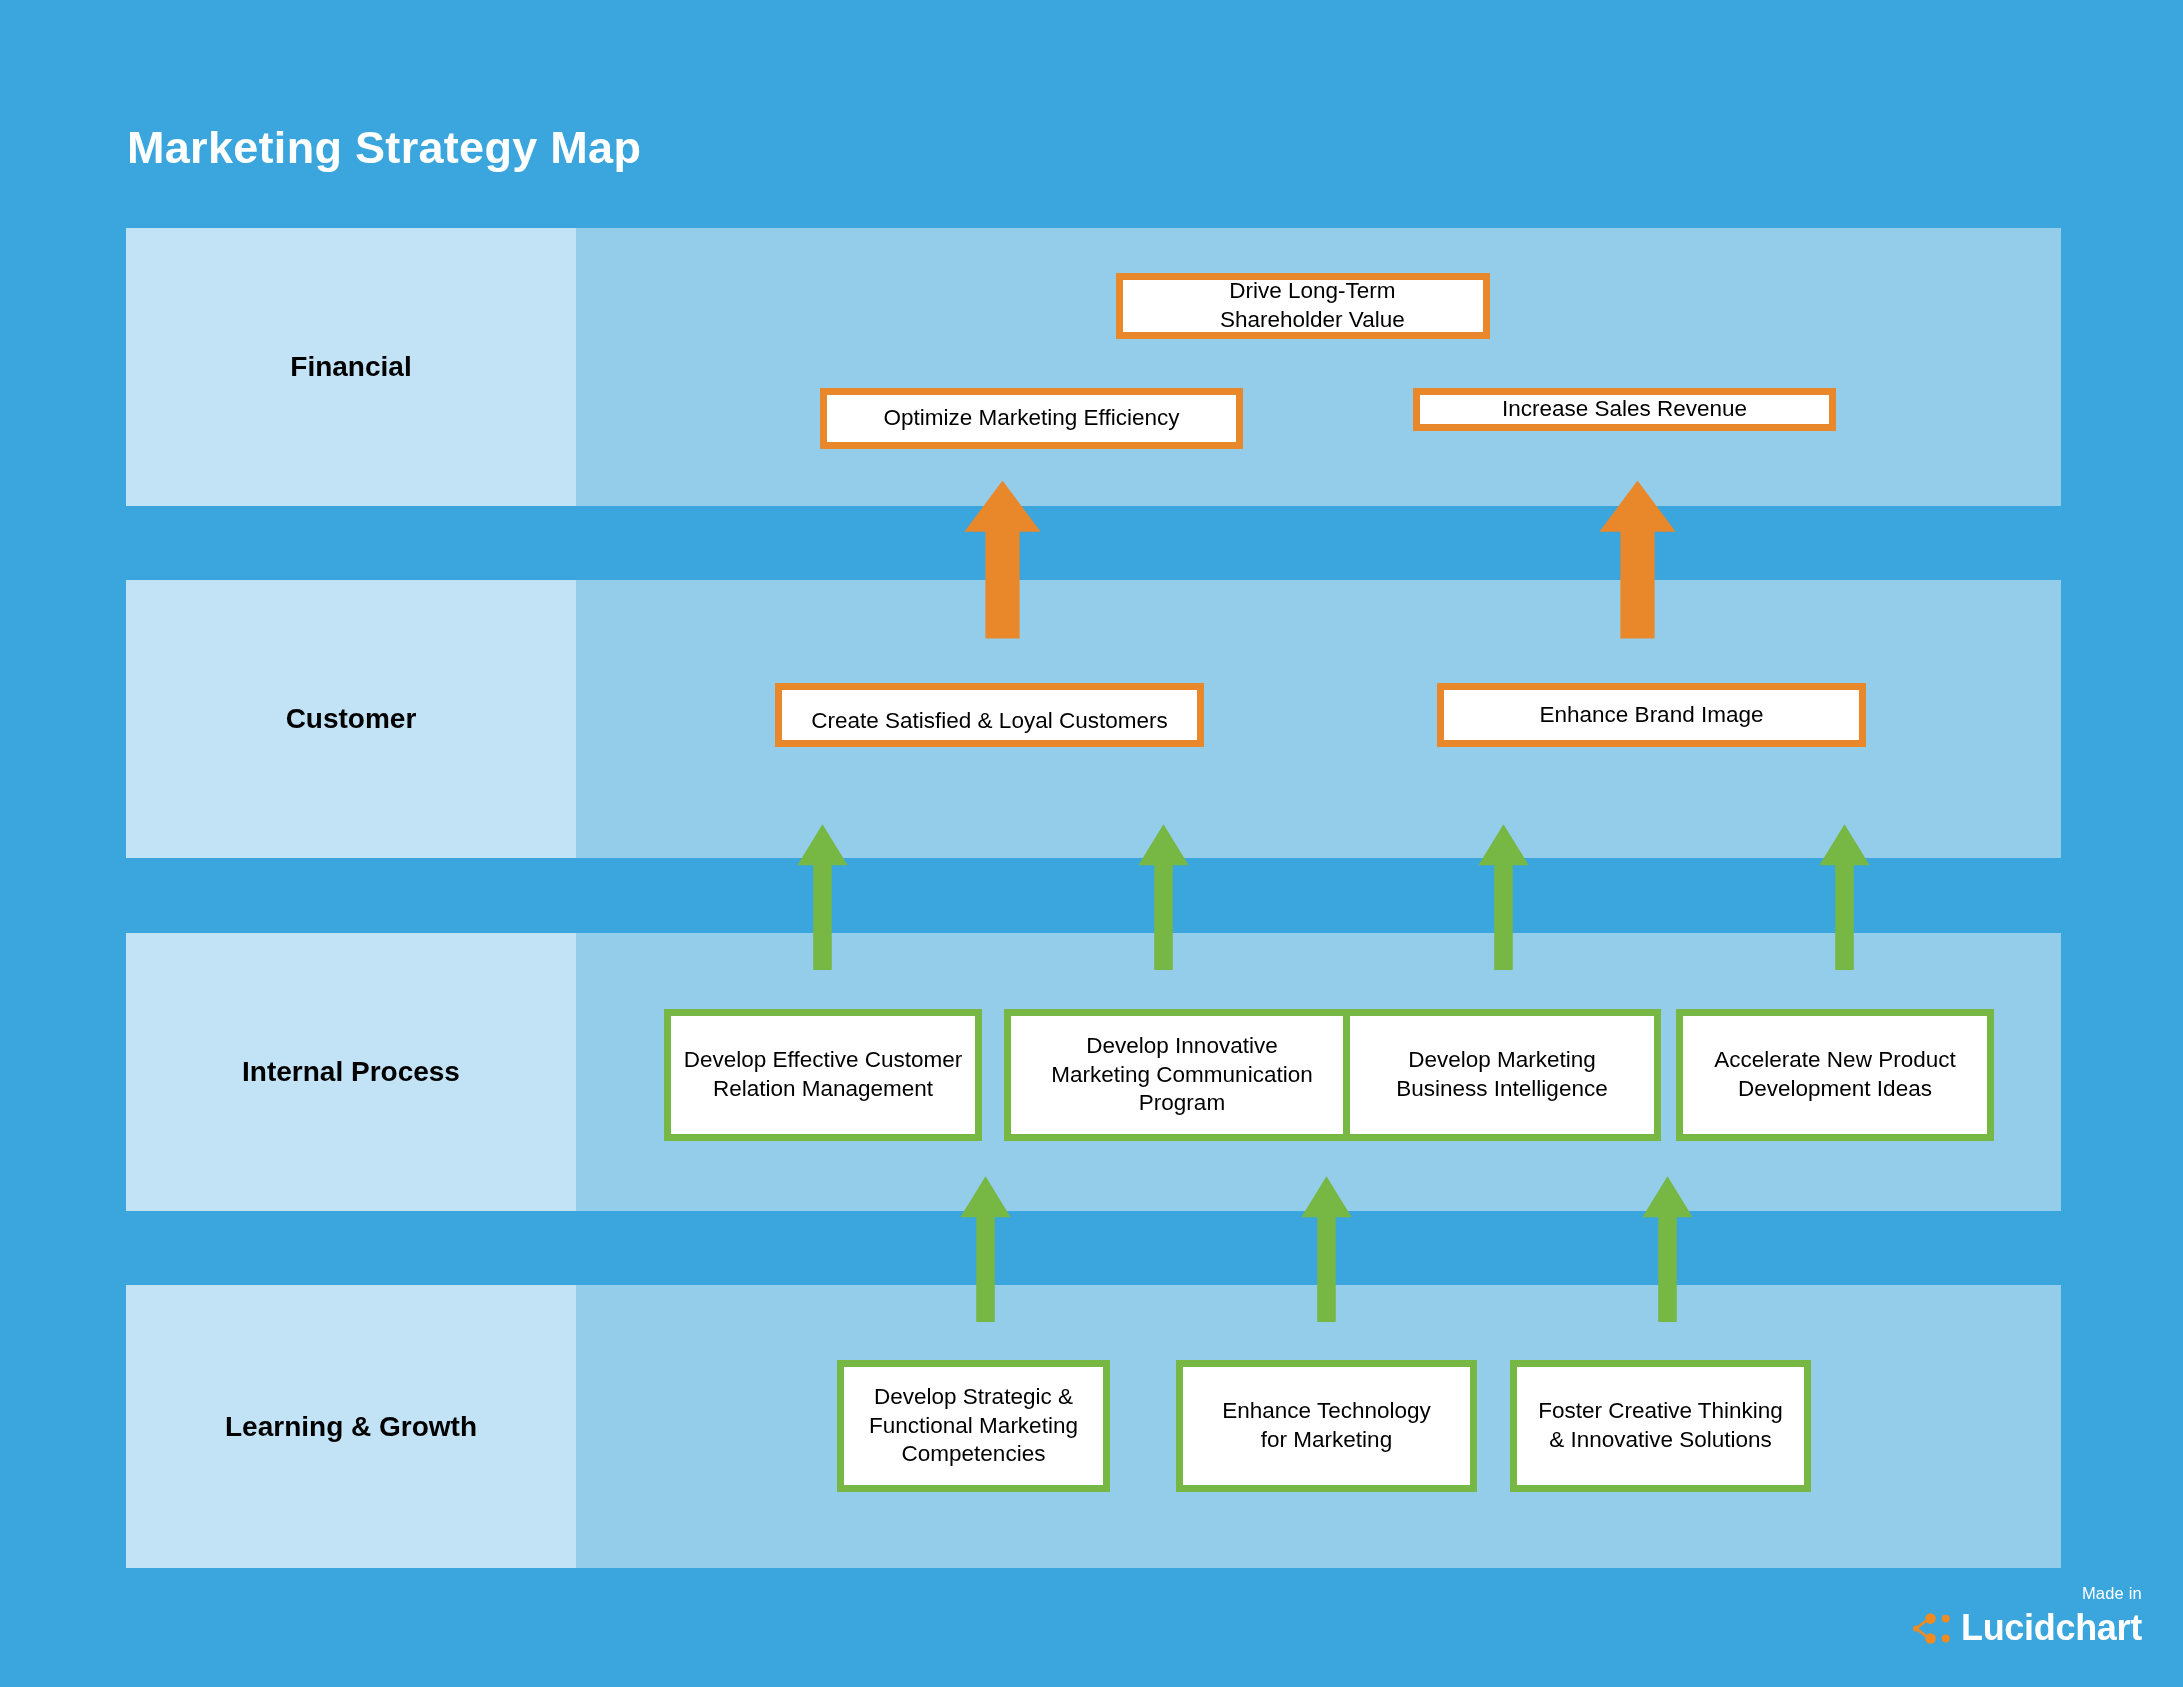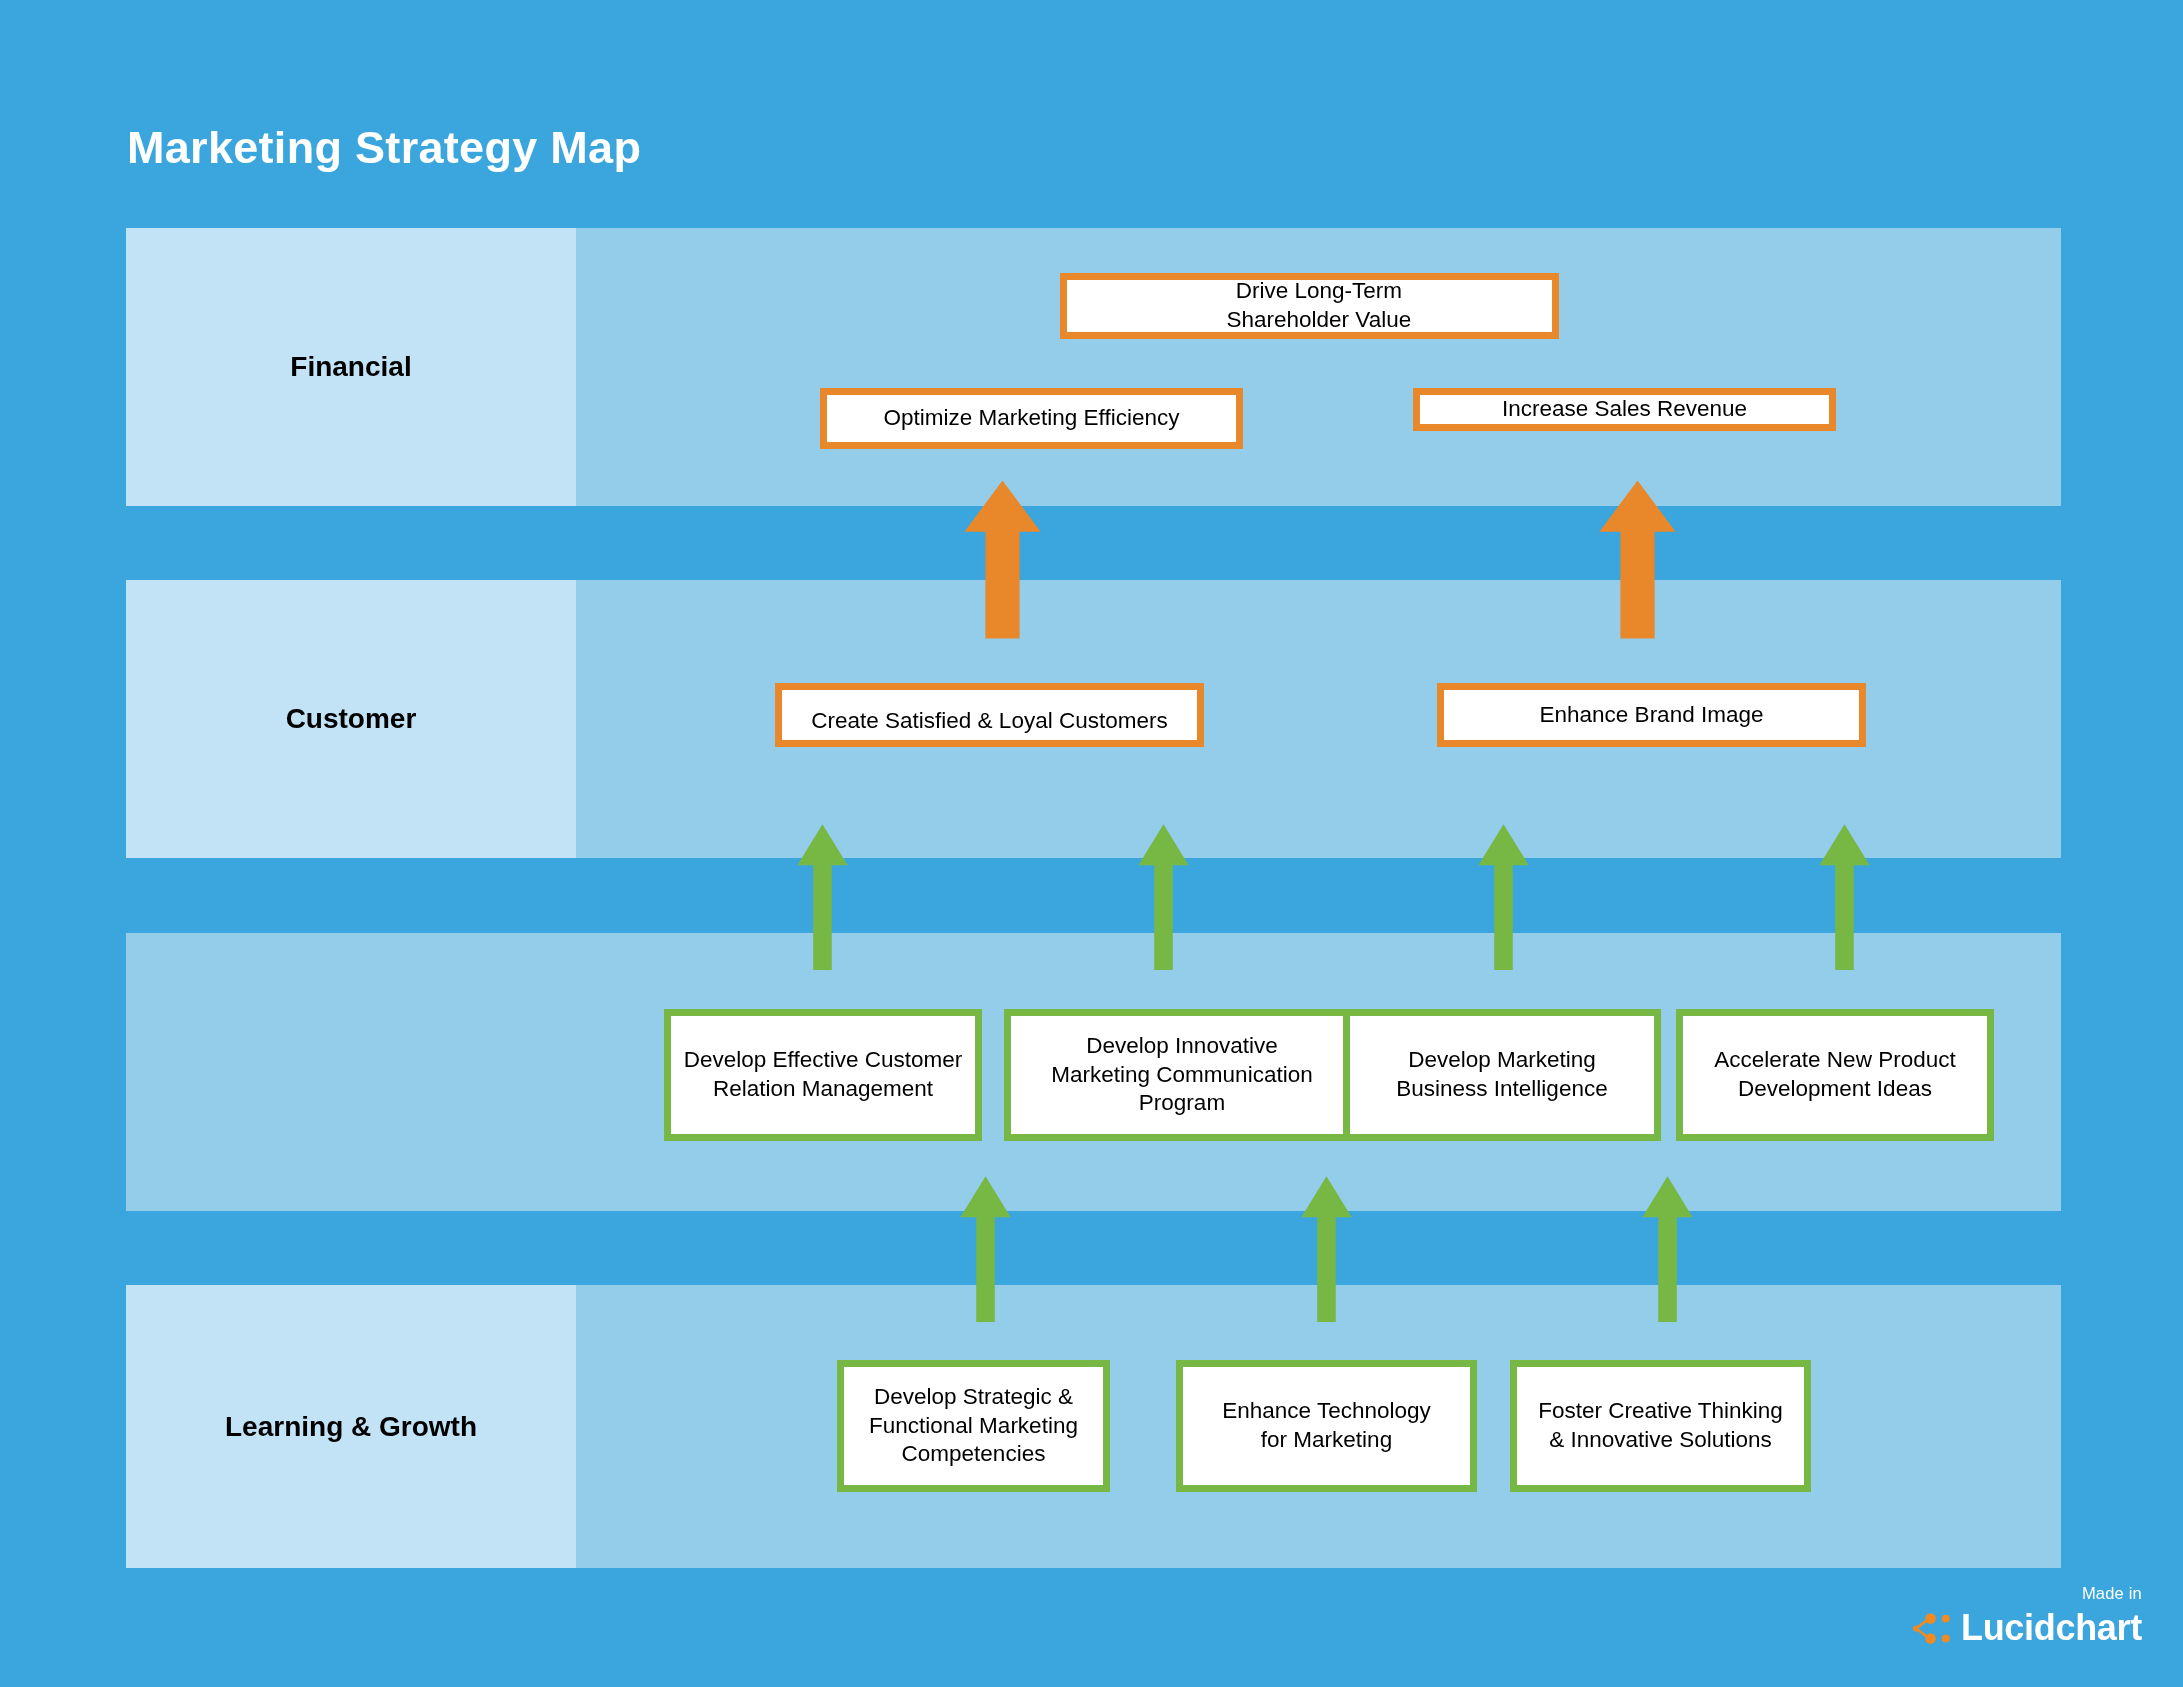--- a/index.html
+++ b/index.html
@@ -132,20 +132,23 @@
   </div>
 
   <div class="row-band" id="row-customer">
     <div class="row-label-cell">
       <span class="row-label-text">Customer</span>
     </div>
     <div class="row-content-cell"></div>
   </div>
 
   <div class="row-band" id="row-internal">
+    <div class="row-label-cell">
+      <span class="row-label-text">Internal Process</span>
+    </div>
     <div class="row-content-cell"></div>
   </div>
 
   <div class="row-band" id="row-learning">
     <div class="row-label-cell">
       <span class="row-label-text">Learning &amp; Growth</span>
     </div>
     <div class="row-content-cell"></div>
   </div>
 
@@ -172,21 +175,21 @@
   <svg class="arrow" style="left:959px; top:1176px;" width="53" height="146" viewBox="0 0 80 220">
     <polygon points="40,0 78,62 54,62 54,220 26,220 26,62 2,62" fill="#76b843"></polygon>
   </svg>
   <svg class="arrow" style="left:1300px; top:1176px;" width="53" height="146" viewBox="0 0 80 220">
     <polygon points="40,0 78,62 54,62 54,220 26,220 26,62 2,62" fill="#76b843"></polygon>
   </svg>
   <svg class="arrow" style="left:1641px; top:1176px;" width="53" height="146" viewBox="0 0 80 220">
     <polygon points="40,0 78,62 54,62 54,220 26,220 26,62 2,62" fill="#76b843"></polygon>
   </svg>
 
-  <div class="objective-box orange" style="left:1060px; top:273px; width:499px; height:66px;padding-left:28px;">
+  <div class="objective-box orange" style="left:1116px; top:273px; width:374px; height:66px;padding-left:28px;">
     <span>Drive Long-Term<br>Shareholder Value</span>
   </div>
   <div class="objective-box orange" style="left:820px; top:388px; width:423px; height:61px;">
     <span>Optimize Marketing Efficiency</span>
   </div>
   <div class="objective-box orange" style="left:1413px; top:388px; width:423px; height:43px;">
     <span>Increase Sales Revenue</span>
   </div>
 
   <div class="objective-box orange" style="left:775px; top:683px; width:429px; height:64px;align-items:flex-end;">

